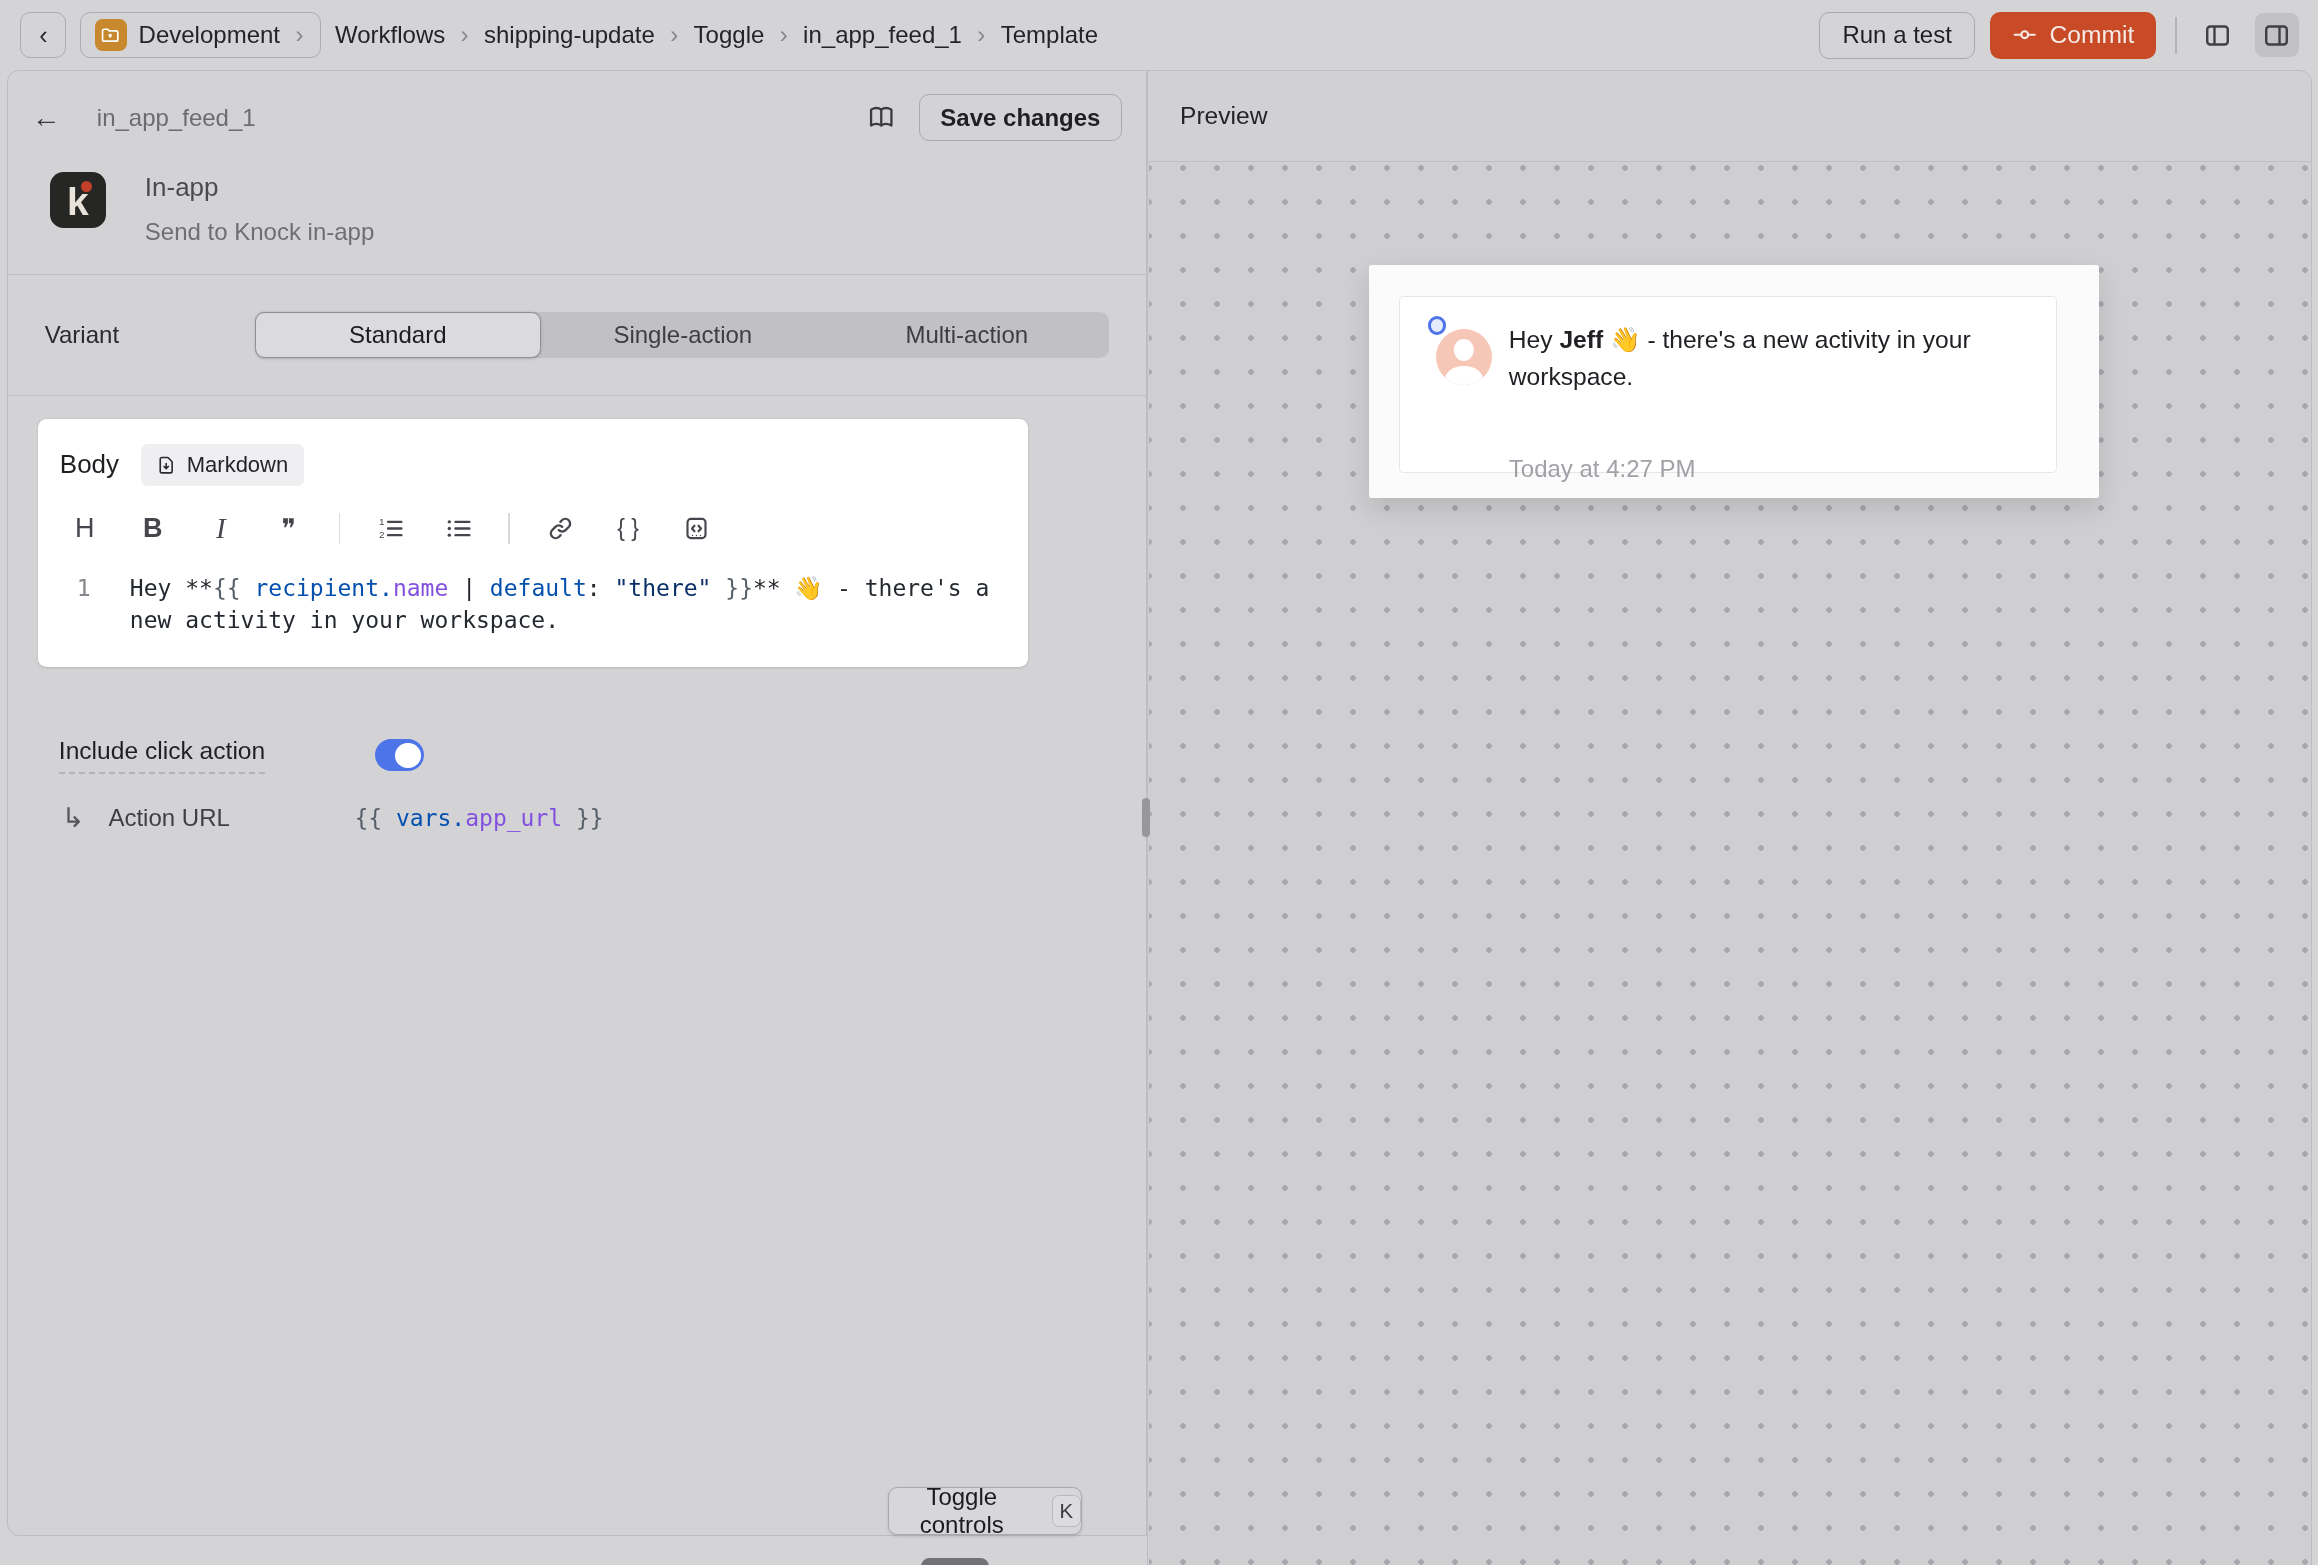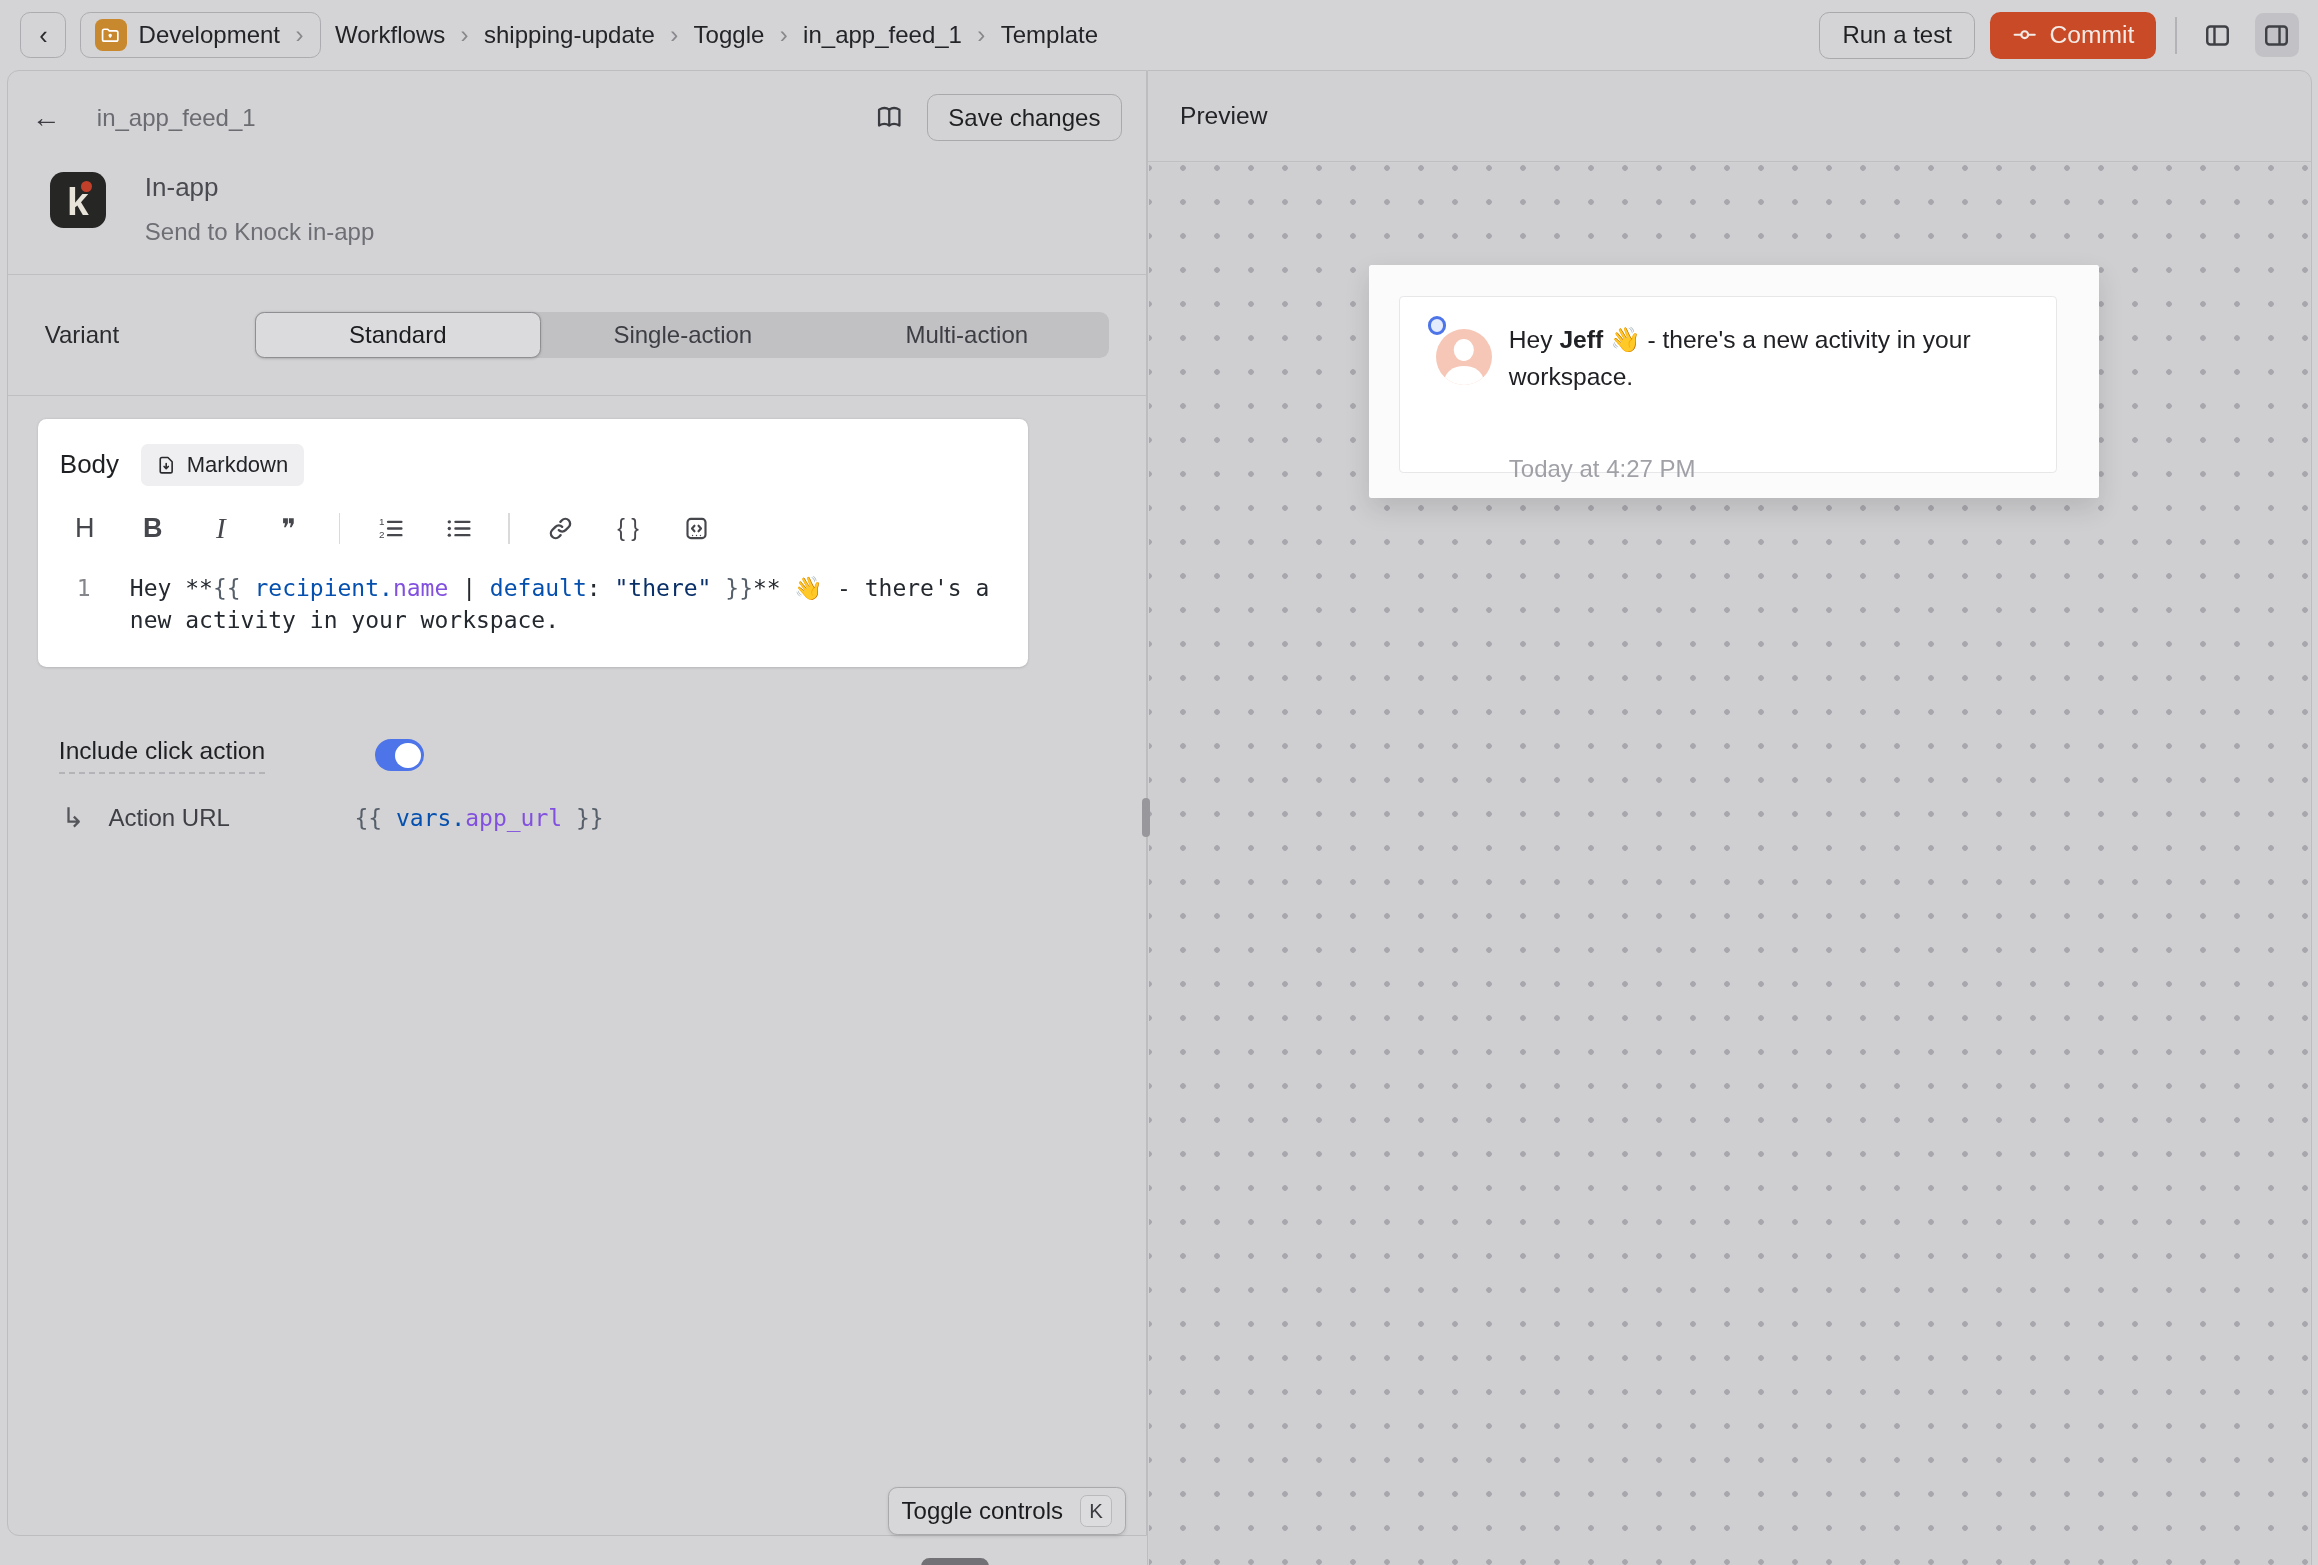--- a/index.html
+++ b/index.html
@@ -71,21 +71,21 @@
   .lp-header {
     position:absolute; top:0; left:0; right:0; height:93px;
     display:flex; align-items:center; padding:0 24px;
   }
   .back-arrow { font-size:29px; color:#3C3D42; cursor:pointer; margin-right:36px; }
   .lp-title { font-size:24px; color:#6B6C71; }
   .lp-header-right { margin-left:auto; display:flex; align-items:center; gap:22px; }
   .book-btn { background:none; border:none; cursor:pointer; display:flex; }
   .btn-save {
     height:47px; border:1.7px solid #A9A9AD; border-radius:10.2px; background:transparent;
-    padding:0 20.4px; font-size:24px; color:#1F2023; cursor:pointer;
+    padding:0 20.4px; font-size:24px; color:#1F2023; cursor:pointer;font-weight:bold;
   }
   .channel-row { position:absolute; top:101px; left:42px; display:flex; gap:39px; }
   .knock-logo {
     width:56px; height:56px; border-radius:13.6px; background:#262624;
     position:relative; display:flex; align-items:center; justify-content:center;
   }
   .knock-logo .k {
     color:#E9E4DA; font-size:39px; font-weight:700; line-height:1; margin-top:3.4px;
   }
   .knock-logo .dot {
@@ -159,21 +159,21 @@
   .toggle .knob {
     position:absolute; top:3.4px; right:3.4px; width:25.4px; height:25.4px;
     border-radius:50%; background:#FFFFFF;
   }
   .action-url-row { position:absolute; top:731px; left:54px; display:flex; align-items:center; }
   .hook-icon { font-size:27px; color:#55565B; margin-right:24px; }
   .action-url-label { font-size:24px; color:#3F4045; width:222px; }
   .action-url-value { font-family:"DejaVu Sans Mono", monospace; font-size:23px; margin-left:24px; }
 
   .toggle-controls-btn {
-    position:absolute; left:880px; top:1416px; width:238px; height:48px;
+    position:absolute; left:880px; top:1416px; width:194px; height:48px;
     border:1.7px solid #A9A9AD; border-radius:9.3px; background:#D7D7D9;
     display:flex; align-items:center; justify-content:center; gap:17px;
     font-size:24px; color:#1B1C1F; cursor:pointer; box-shadow:0 1.7px 3.4px rgba(0,0,0,0.10);
   }
   .kbd {
     width:32px; height:32px; border:1.7px solid #B9B9BC; border-radius:6.8px;
     display:flex; align-items:center; justify-content:center;
     font-size:20.4px; color:#3A3B40; background:#DCDCDE;
   }
   .bottom-pill {

